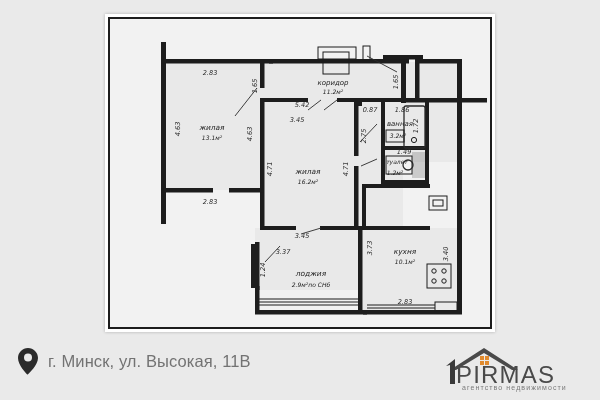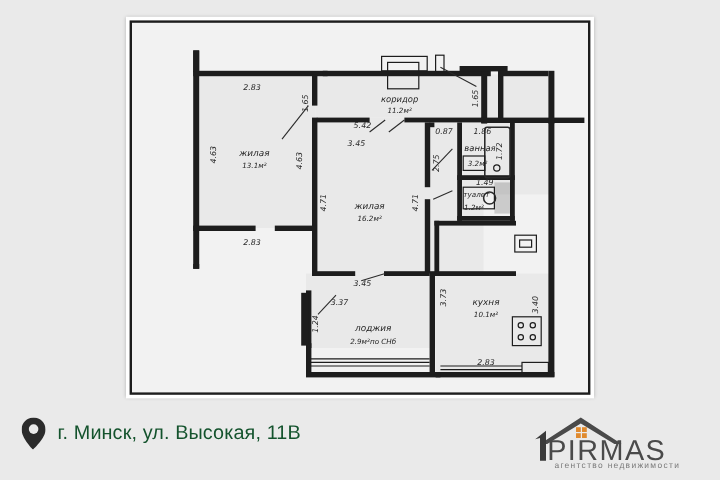--- a/index.html
+++ b/index.html
@@ -24,21 +24,21 @@
     left:0;top:340px;
     width:600px;height:60px;
   }
   #address-block{
     position:absolute;
     left:18px;top:8px;
     display:flex;align-items:center;gap:10px;
   }
   #address-text{
     font-size:16.5px;
-    color:#14532d;
+    color:#737373;
     letter-spacing:.1px;
     white-space:nowrap;
   }
   #logo-block{
     position:absolute;
     right:14px;top:4px;
     width:146px;height:48px;
   }
   .logo-svg{display:block;}
 </style>

